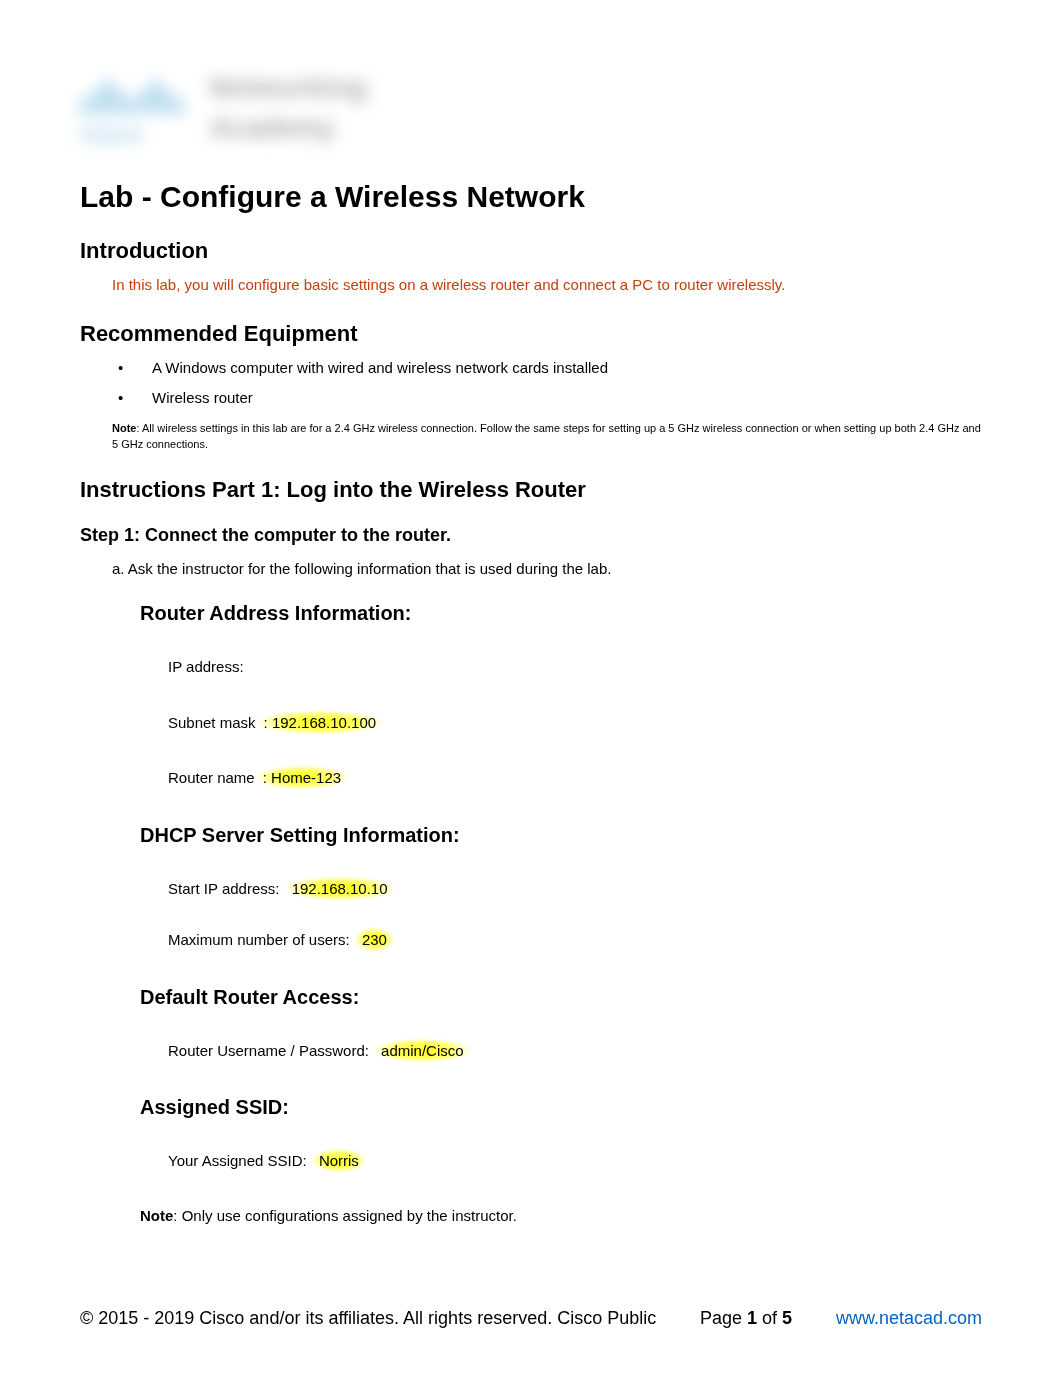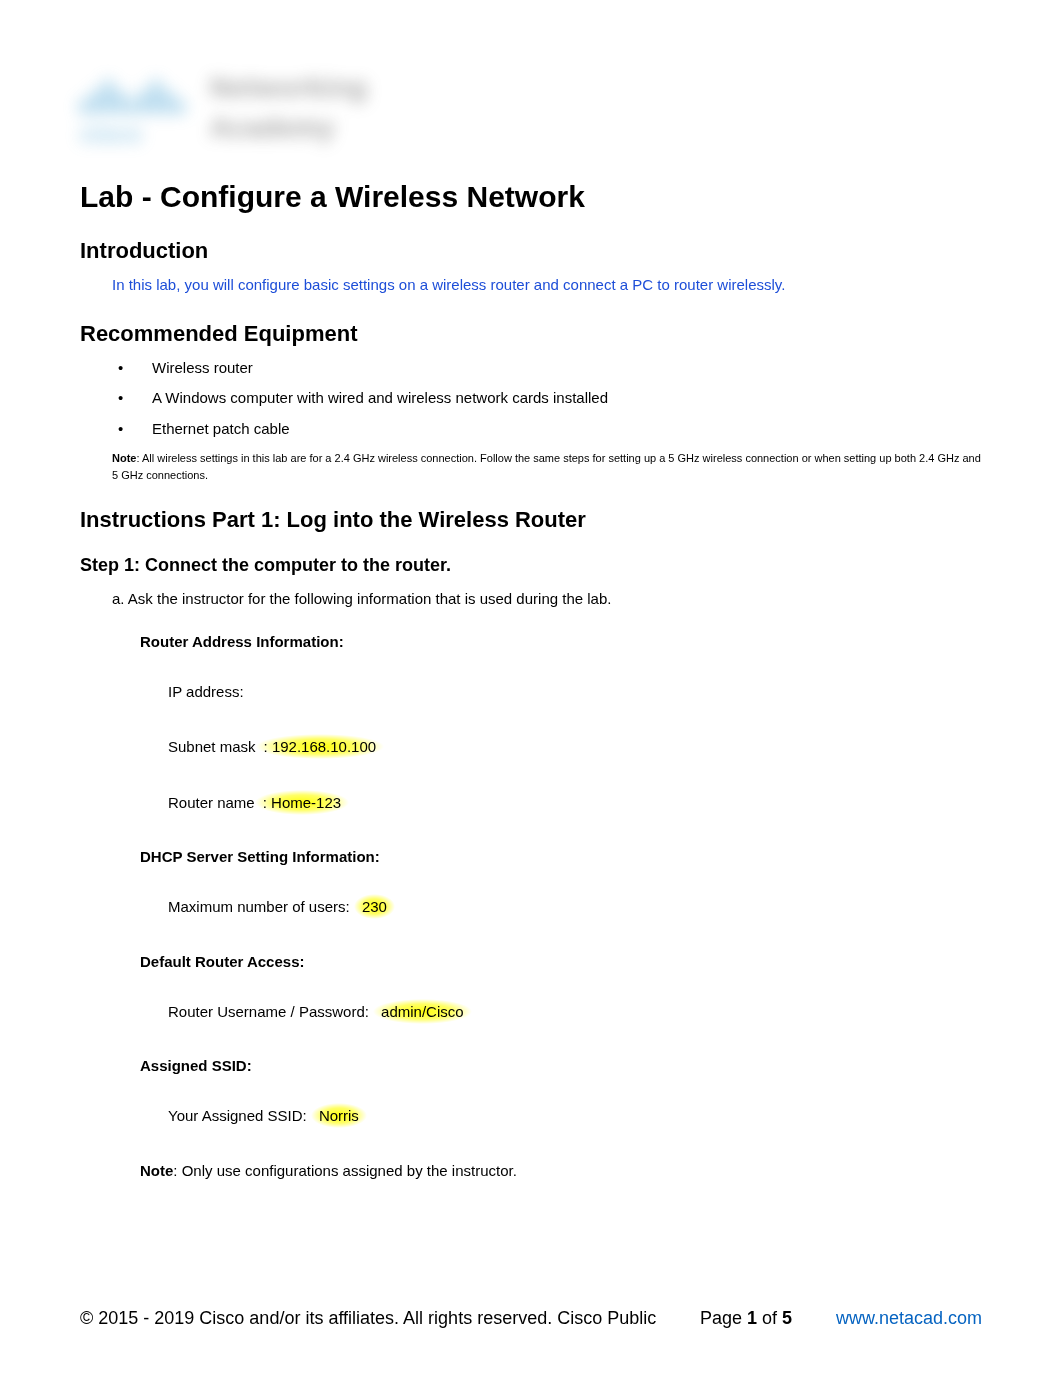--- a/index.html
+++ b/index.html
@@ -77,21 +77,21 @@
     }
     h3.step {
       font-size: 18px;
       font-weight: bold;
       color: #000;
       margin-top: 22px;
       margin-bottom: 12px;
     }
     .body-text {
       font-size: 15px;
-      color: #1d4ed8;
+      color: #c2410c;
       margin-left: 32px;
       line-height: 1.5;
     }
     ul.bullets {
       list-style: none;
       margin-left: 38px;
       margin-top: 8px;
     }
     ul.bullets li {
       font-size: 15px;
@@ -118,21 +118,21 @@
       font-size: 15px;
       color: #000;
       margin-left: 32px;
       line-height: 1.5;
     }
     .info-block {
       margin-left: 60px;
       margin-top: 10px;
     }
     .info-heading {
-      font-size: 15px;
+      font-size: 20px;
       font-weight: bold;
       color: #000;
       margin-top: 22px;
       margin-bottom: 10px;
     }
     .info-line {
       font-size: 15px;
       color: #000;
       margin-left: 28px;
       margin-bottom: 36px;
@@ -187,23 +187,22 @@
   <div class="logo-text-bottom">Academy</div>
 </div>
 
 <h1 class="title">Lab - Configure a Wireless Network</h1>
 
 <h2 class="section">Introduction</h2>
 <p class="body-text">In this lab, you will configure basic settings on a wireless router and connect a PC to router wirelessly.</p>
 
 <h2 class="section">Recommended Equipment</h2>
 <ul class="bullets">
+  <li>A Windows computer with wired and wireless network cards installed</li>
   <li>Wireless router</li>
-  <li>A Windows computer with wired and wireless network cards installed</li>
-  <li>Ethernet patch cable</li>
 </ul>
 <p class="note">
   <span class="note-label">Note</span><span>: All wireless settings in this lab are for a 2.4 GHz wireless connection. Follow the same steps for setting up a 5 GHz wireless connection or when setting up both 2.4 GHz and 5 GHz connections.</span>
 </p>
 
 <h2 class="section">Instructions Part 1: Log into the Wireless Router</h2>
 
 <h3 class="step">Step 1: Connect the computer to the router.</h3>
 <p class="step-line">a. Ask the instructor for the following information that is used during the lab.</p>
 
@@ -211,20 +210,23 @@
   <div class="info-heading">Router Address Information:</div>
   <div class="info-line">IP address:</div>
   <div class="info-line">
     <span>Subnet mask</span><span class="highlight">: 192.168.10.100</span>
   </div>
   <div class="info-line">
     <span>Router name</span><span class="highlight">: Home-123</span>
   </div>
 
   <div class="info-heading">DHCP Server Setting Information:</div>
+  <div class="info-line tight">
+    <span>Start IP address: </span><span class="highlight">192.168.10.10</span>
+  </div>
   <div class="info-line">
     <span>Maximum number of users: </span><span class="highlight">230</span>
   </div>
 
   <div class="info-heading">Default Router Access:</div>
   <div class="info-line">
     <span>Router Username / Password: </span><span class="highlight">admin/Cisco</span>
   </div>
 
   <div class="info-heading">Assigned SSID:</div>

